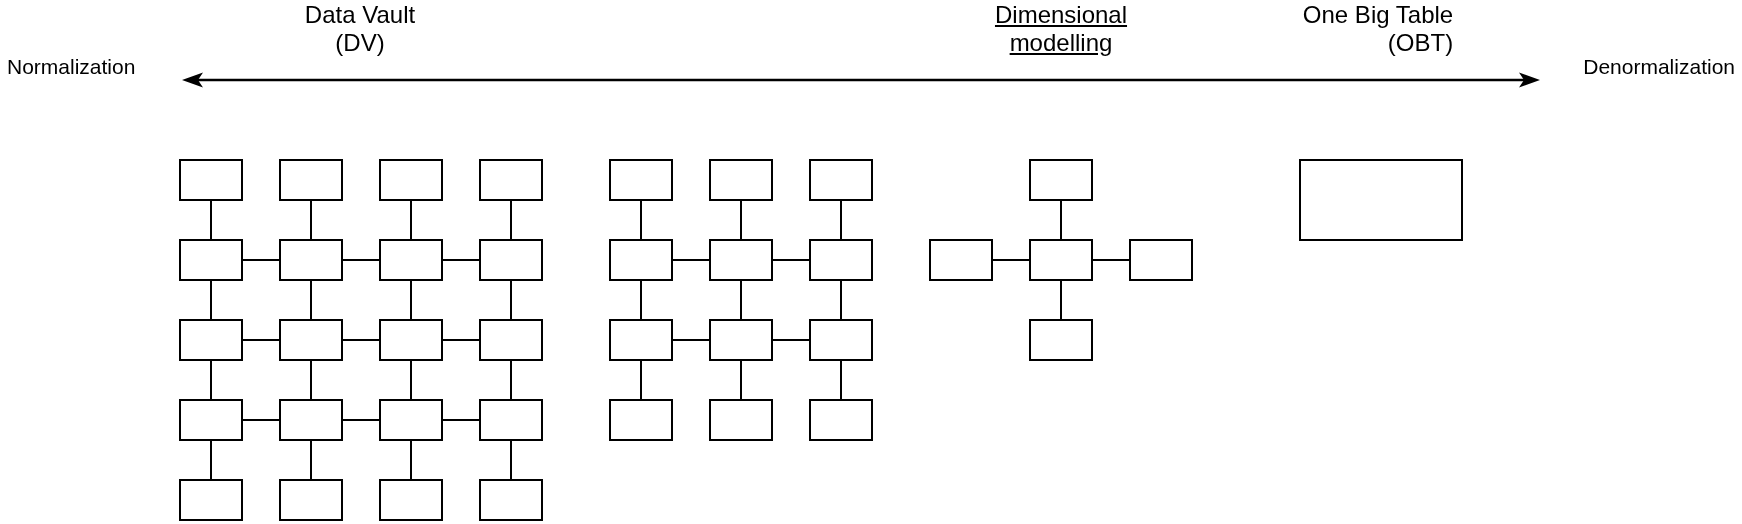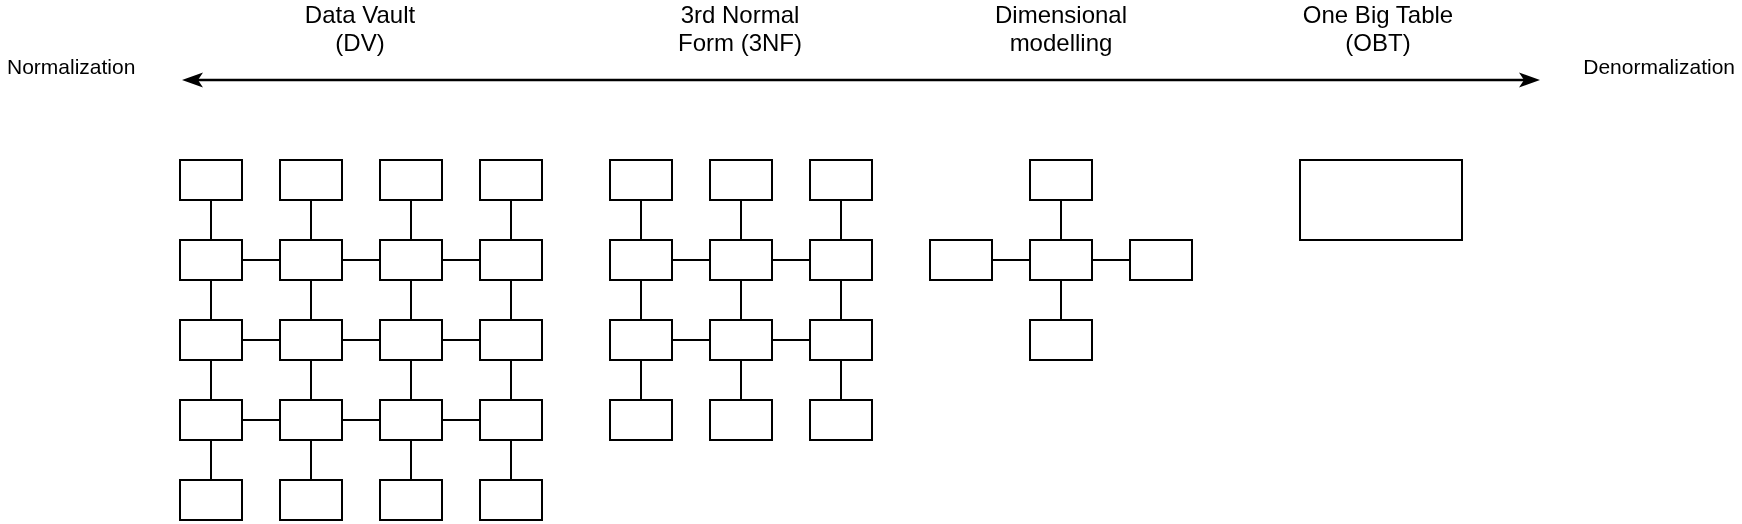--- a/index.html
+++ b/index.html
@@ -42,31 +42,27 @@
 
   <div id="norm-label" class="axis-label">Normalization</div>
 
   <div id="denorm-label" class="axis-label">Denormalization</div>
 
   <div class="group-label" style="left: 360px;">
     <div>Data Vault</div>
     <div>(DV)</div>
   </div>
 
-  <div class="group-label" style="left: 740px;">
-    <div>3rd Normal</div>
-    <div>Form (3NF)</div>
-  </div>
 
-  <div class="group-label" style="left: 1061px;">
+  <div class="group-label" style="left: 1061px; text-decoration: underline;">
     <div>Dimensional</div>
     <div>modelling</div>
   </div>
 
-  <div class="group-label" style="left: 1378px;">
+  <div class="group-label" style="left: 1378px; text-align: right;">
     <div>One Big Table</div>
     <div>(OBT)</div>
   </div>
 
   <svg id="diagram-svg" width="1742" height="524">
       <line x1="198" y1="80" x2="1524" y2="80" class="arrow-line"></line>
       <polygon class="arrow-head" points="182,80 203,72.5 198,80 203,87.5"></polygon>
       <polygon class="arrow-head" points="1540,80 1519,72.5 1524,80 1519,87.5"></polygon>
       <line x1="211" y1="200" x2="211" y2="240" class="link"></line>
       <line x1="211" y1="280" x2="211" y2="320" class="link"></line>

